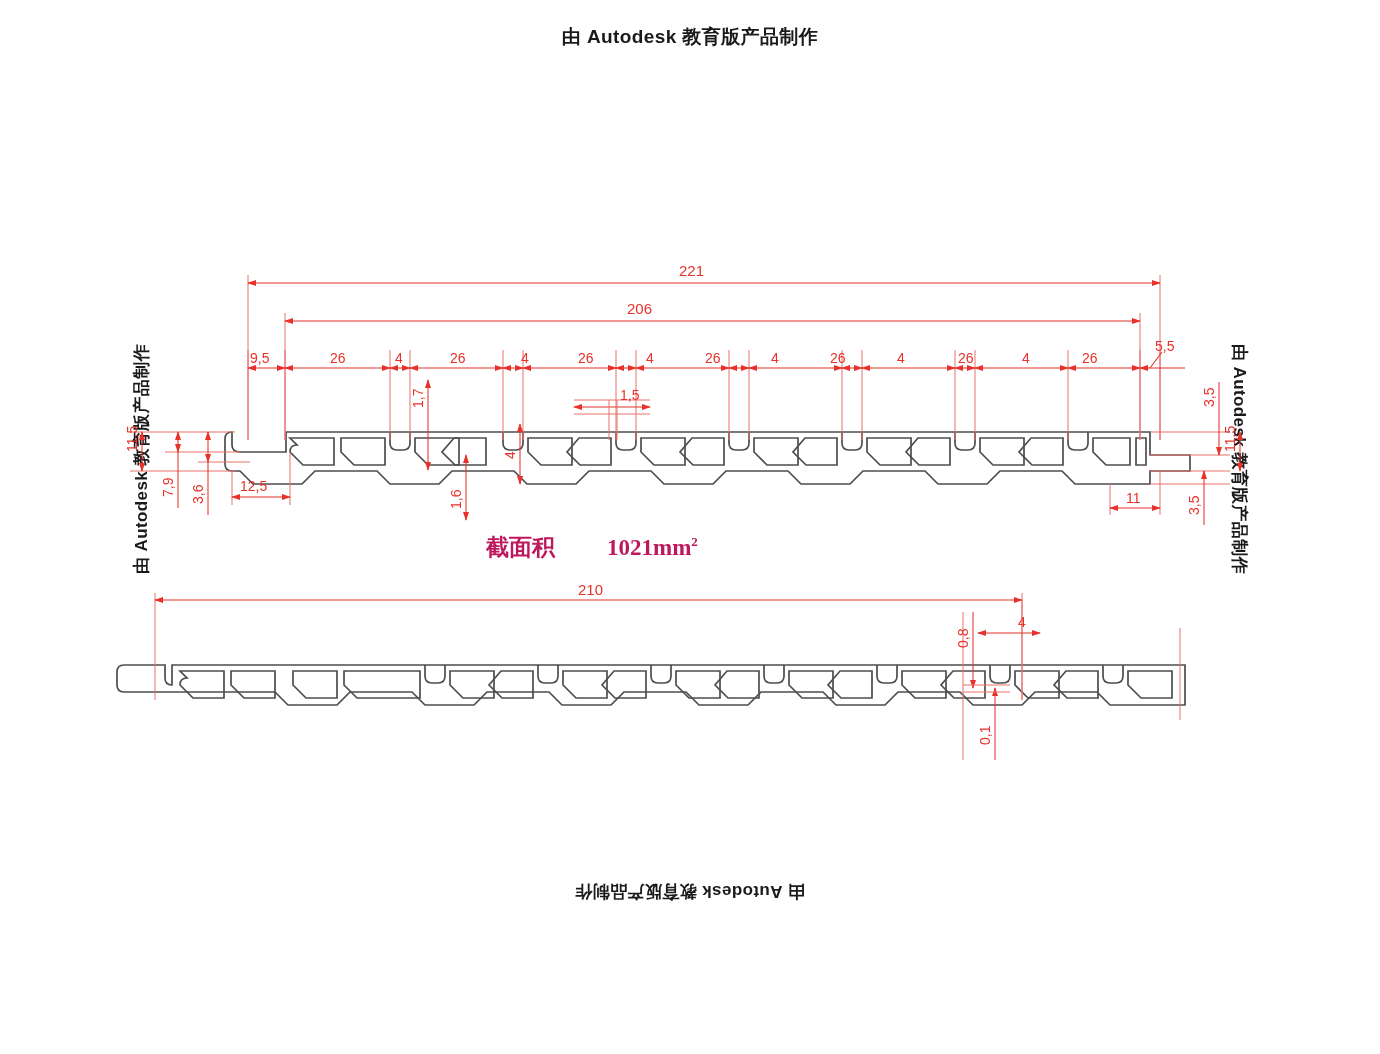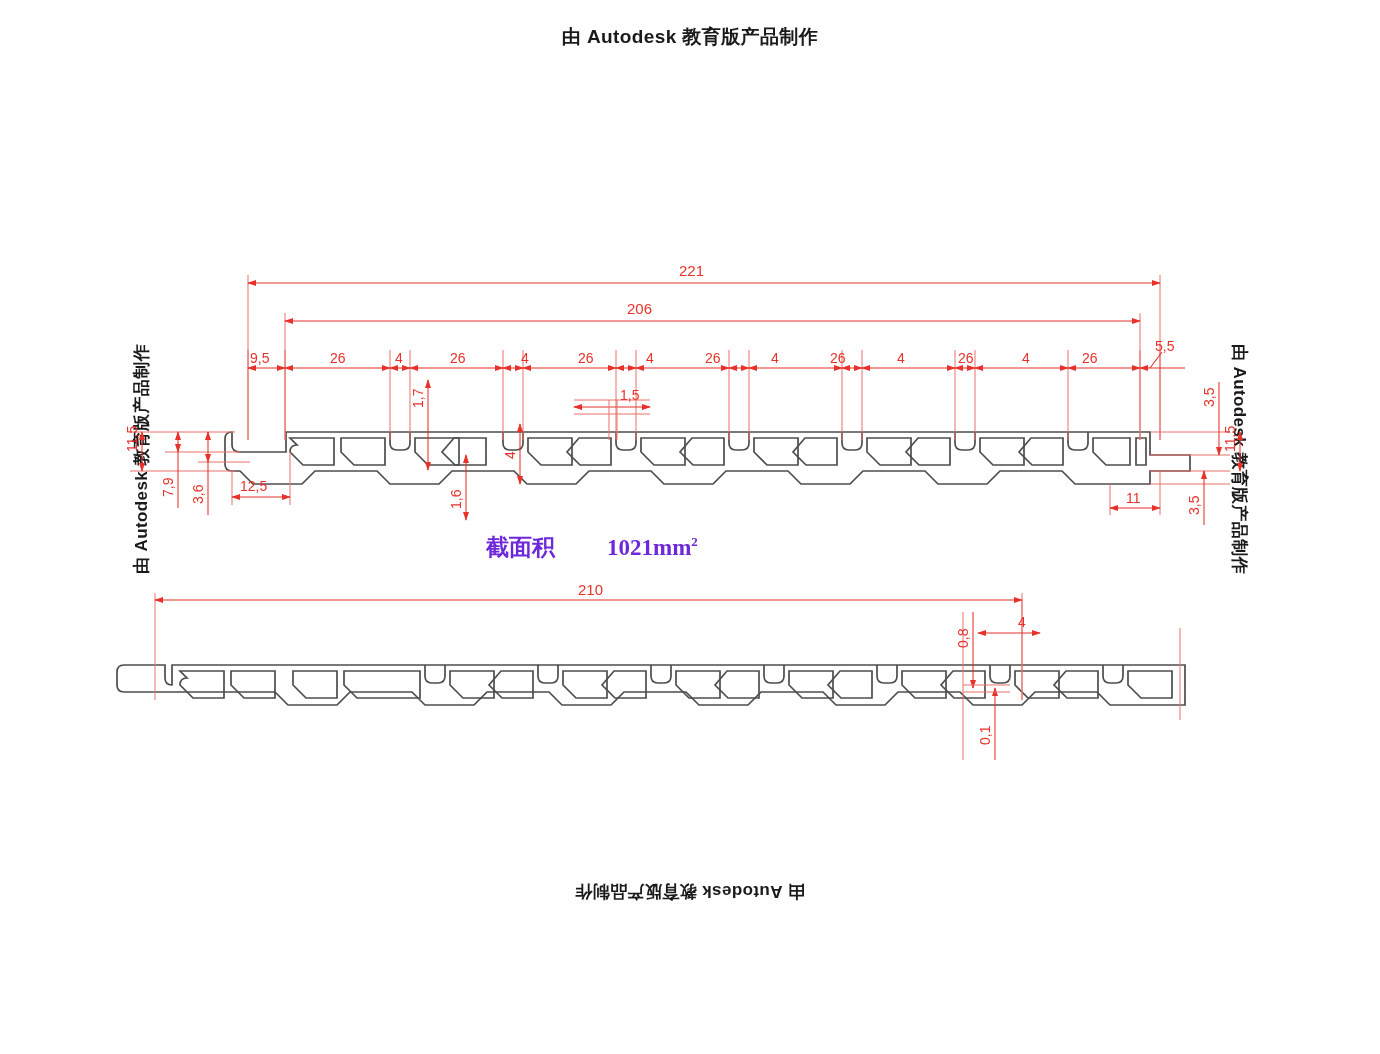--- a/index.html
+++ b/index.html
@@ -18,21 +18,21 @@
     white-space:nowrap;
     letter-spacing:0.4px;
   }
   #wm-top{ top:24px; left:50%; transform:translateX(-50%); font-size:19px; }
   #wm-bottom{ bottom:14px; left:50%; transform:translateX(-50%) rotate(180deg); font-size:17px; }
   #wm-left{ left:26px; top:50%; transform:translateY(-50%) rotate(-90deg); transform-origin:center center; font-size:17px; }
   #wm-right{ right:26px; top:50%; transform:translateY(-50%) rotate(90deg); transform-origin:center center; font-size:17px; }
 
   #area-label{
     position:absolute; left:486px; top:532px;
-    color:#6d28d9; font-weight:bold; font-size:23px;
+    color:#be185d; font-weight:bold; font-size:23px;
     font-family:"Liberation Serif",serif;
     white-space:nowrap;
   }
   #area-label .val{ margin-left:52px; font-family:"Liberation Serif",serif;}
   #area-label sup{ font-size:13px; }
 
   svg{ position:absolute; left:0; top:0; }
   .part{ fill:none; stroke:#4d4d4d; stroke-width:1.7; stroke-linejoin:miter; }
   .dim{ stroke:#e8312a; stroke-width:1.05; fill:none; }
   .dimthin{ stroke:#e8716a; stroke-width:1.0; fill:none; }

